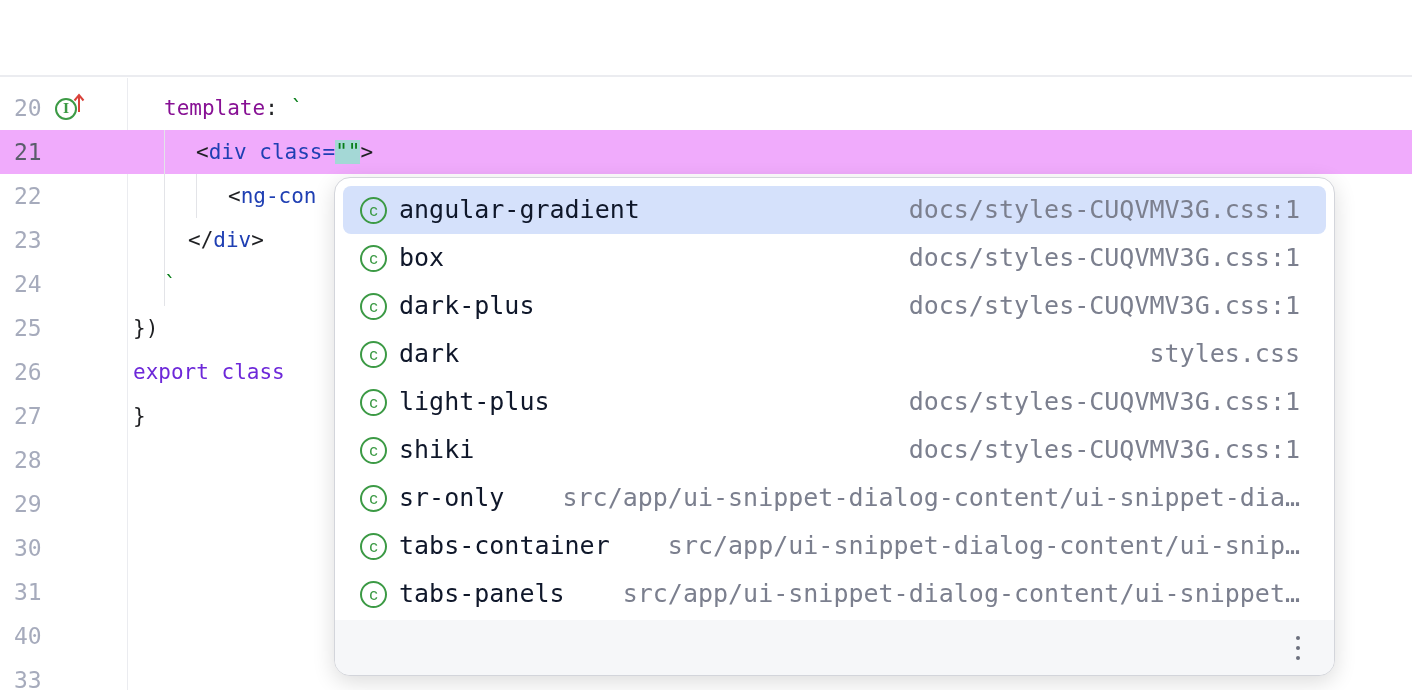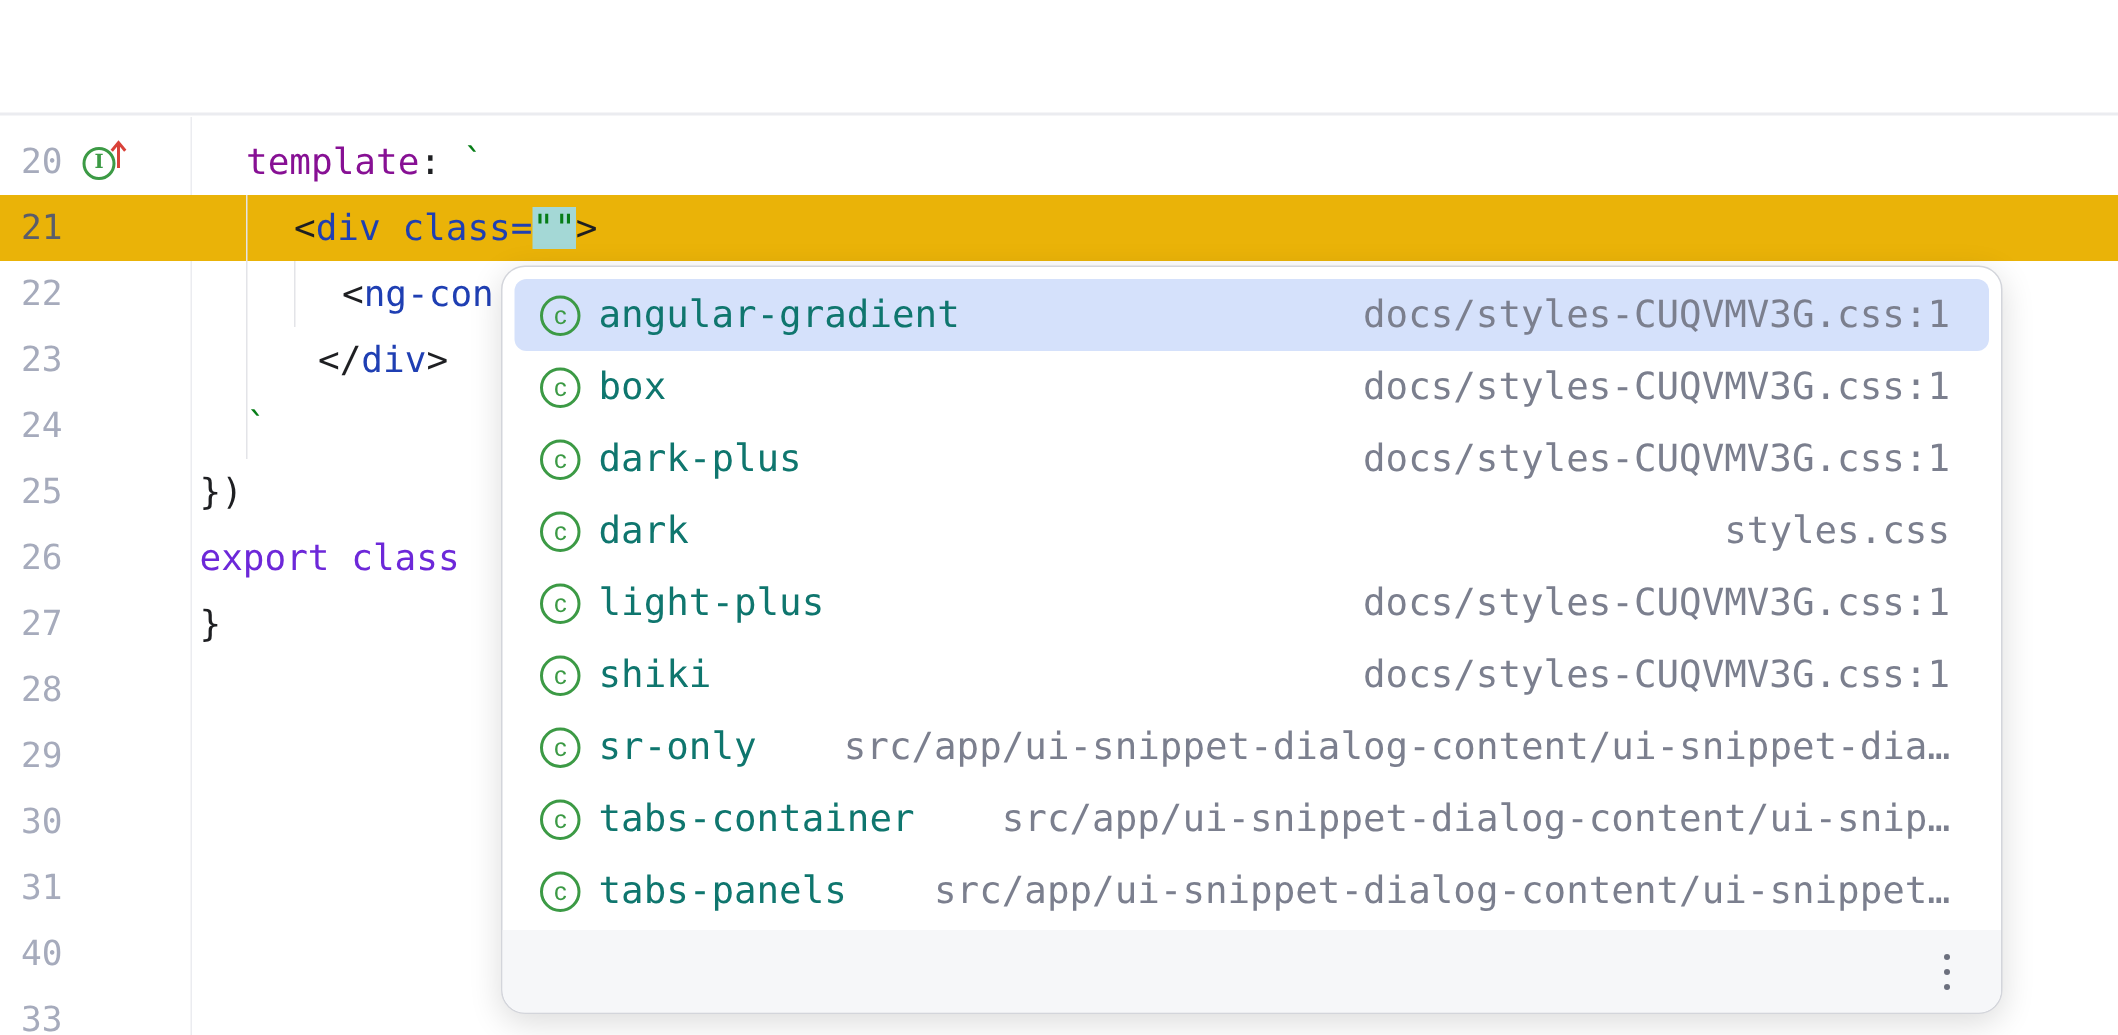--- a/index.html
+++ b/index.html
@@ -16,24 +16,24 @@
   .tab-title { position: absolute; left: 64px; top: 20px; font-family: "Liberation Sans", sans-serif; font-size: 25px; color: #2948a6; line-height: 34px; }
   .tab-close { position: absolute; left: 306px; top: 22px; width: 24px; height: 28px; cursor: pointer; }
   .tab-close::before, .tab-close::after { content: ""; position: absolute; left: 11px; top: 5px; width: 2px; height: 18px; background: #a8adbd; }
   .tab-close::before { transform: rotate(45deg); }
   .tab-close::after { transform: rotate(-45deg); }
 
   
   .editor { position: absolute; left: 0; top: 78px; width: 1412px; height: 612px; }
   .gutter-sep { position: absolute; left: 127px; top: 0; width: 1px; height: 612px; background: #ebecf0; }
   .line { position: absolute; left: 0; width: 1412px; height: 44px; }
-  .line.current { background: #eab308; }
+  .line.current { background: #f0abfc; }
   .line-no { position: absolute; left: 14px; top: 7px; font-size: 23px; line-height: 30px; color: #a6abbc; }
   .line.current .line-no { color: #5a5d6b; }
-  .code { position: absolute; top: 7px; font-size: 24px; line-height: 30px; white-space: pre; color: #1e1f22; }
+  .code { position: absolute; top: 7px; font-size: 21px; line-height: 30px; white-space: pre; color: #1e1f22; }
 
   .kw-purple { color: #871094; }
   .kw-blue { color: #6d28d9; }
   .tag-name { color: #1f3fb3; }
   .attr-name { color: #1f3fb3; }
   .str { color: #067d17; }
   .plain { color: #1e1f22; }
   .str-highlight { background: #a4d8d6; }
 
   .indent-guide { position: absolute; width: 1px; background: #e3e4e8; }
@@ -44,21 +44,21 @@
   .impl-arrow { position: absolute; left: 73px; top: 93px; width: 12px; height: 20px; }
 
   
   .popup { position: absolute; left: 334px; top: 177px; width: 1001px; height: 499px; background: #ffffff; border: 1px solid #d3d5db;
            border-radius: 16px; box-shadow: 0 6px 22px rgba(0,0,0,0.14); overflow: hidden; }
   .items { position: absolute; left: 0; top: 8px; width: 100%; }
   .item { position: relative; height: 48px; margin: 0 8px; border-radius: 8px; cursor: pointer; }
   .item.selected { background: #d5e1fb; }
   .c-icon { position: absolute; left: 17px; top: 11px; width: 27px; height: 27px; border: 2px solid #3c9a45; border-radius: 50%;
             color: #3c9a45; font-family: "Liberation Sans", sans-serif; font-size: 17px; line-height: 23px; text-align: center; }
-  .item-name { position: absolute; left: 56px; top: 9px; font-size: 25px; line-height: 30px; color: #0f766e; white-space: pre; }
+  .item-name { position: absolute; left: 56px; top: 9px; font-size: 25px; line-height: 30px; color: #0f172a; white-space: pre; }
   .item-loc { position: absolute; right: 26px; top: 9px; font-size: 25px; line-height: 30px; color: #7b7f8e; white-space: pre;
               overflow: hidden; text-overflow: ellipsis; text-align: right; }
 
   .footer { position: absolute; left: 0; bottom: 0; width: 100%; height: 55px; background: #f6f7f9; }
   .footer-text { position: absolute; left: 24px; top: 12px; font-family: "Liberation Sans", sans-serif; font-size: 23px; line-height: 30px; color: #7b7f8e; }
   .more-button { position: absolute; right: 26px; top: 14px; width: 20px; height: 28px; cursor: pointer; }
   .more-button span { position: absolute; left: 8px; width: 4px; height: 4px; border-radius: 50%; background: #6c707e; }
 </style>
 </head>
 <body>
@@ -77,21 +77,21 @@
       <div class="line current" style="top: 52px;">
         <div class="line-no">21</div>
         <div class="code" style="left: 196px;"><span class="plain">&lt;</span><span class="tag-name">div</span><span class="plain"> </span><span class="attr-name">class</span><span class="attr-name">=</span><span class="str str-highlight">""</span><span class="plain">&gt;</span></div>
       </div>
       <div class="line" style="top: 96px;">
         <div class="line-no">22</div>
         <div class="code" style="left: 228px;"><span class="plain">&lt;</span><span class="tag-name">ng-con</span></div>
       </div>
       <div class="line" style="top: 140px;">
         <div class="line-no">23</div>
-        <div class="code" style="left: 212px;"><span class="plain">&lt;/</span><span class="tag-name">div</span><span class="plain">&gt;</span></div>
+        <div class="code" style="left: 188px;"><span class="plain">&lt;/</span><span class="tag-name">div</span><span class="plain">&gt;</span></div>
       </div>
       <div class="line" style="top: 184px;">
         <div class="line-no">24</div>
         <div class="code" style="left: 164px;"><span class="str">`</span></div>
       </div>
       <div class="line" style="top: 228px;">
         <div class="line-no">25</div>
         <div class="code" style="left: 133px;"><span class="plain">})</span></div>
       </div>
       <div class="line" style="top: 272px;">

